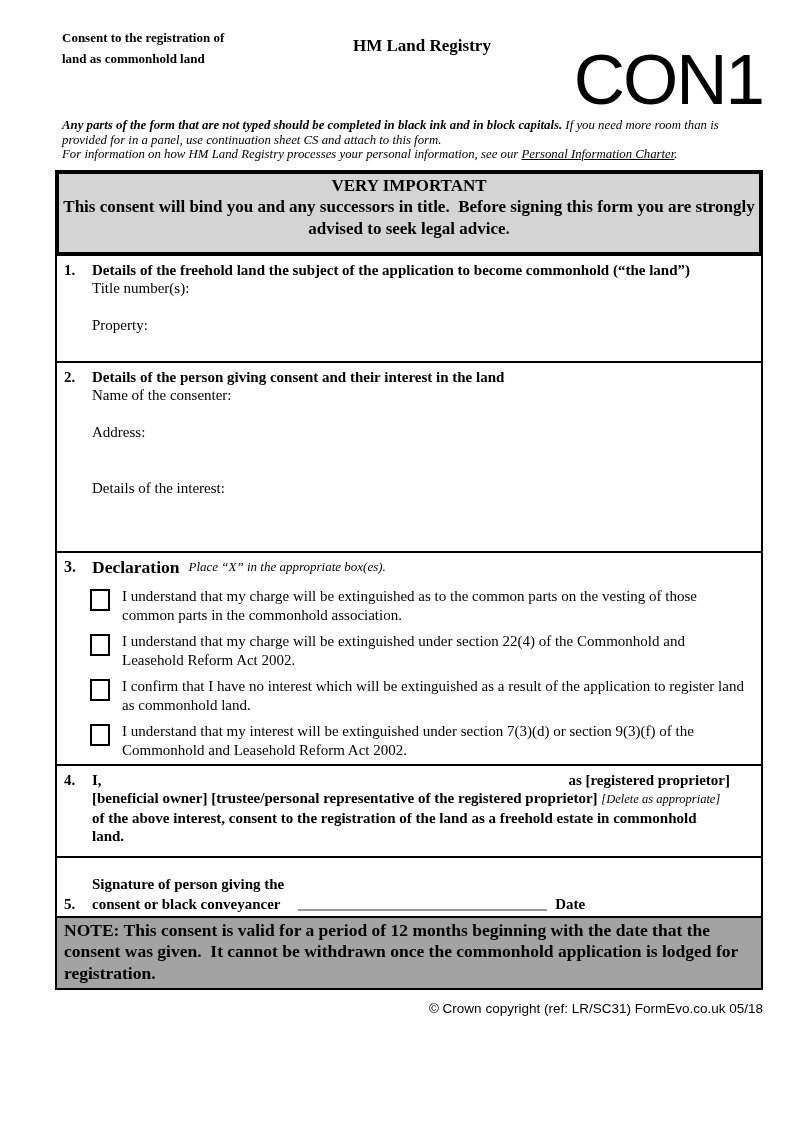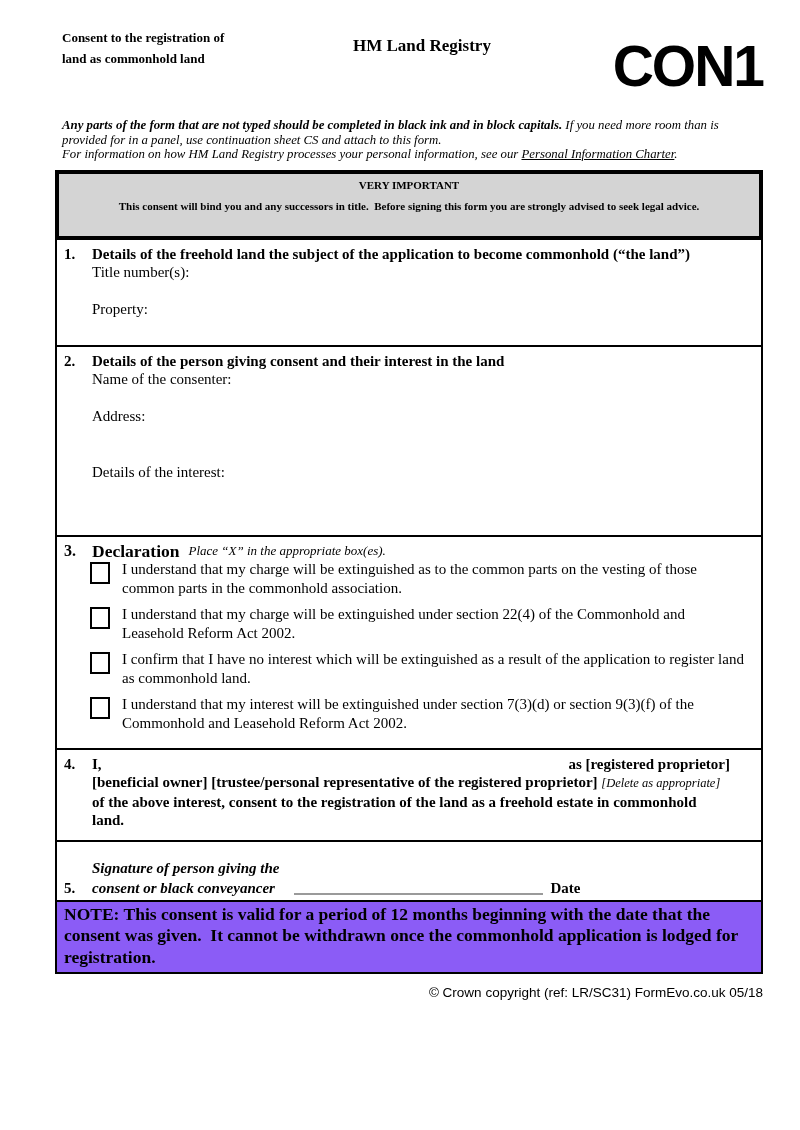--- a/index.html
+++ b/index.html
@@ -9,35 +9,35 @@
     background: #ffffff; color: #000000;
     font-family: "Liberation Serif", "DejaVu Serif", serif;
   }
   .page { padding: 27px 37px 0 55px; }
 
   
   .header { position: relative; height: 91px; }
   .form-title { position: absolute; left: 7px; top: 0; font-weight: bold; font-size: 13px; line-height: 21px; }
   .agency { position: absolute; left: 298px; top: 8px; font-weight: bold; font-size: 17px; line-height: 21px; }
   .form-code {
-    position: absolute; right: 0; top: 2px;
+    position: absolute; right: 0; top: 16px;
     font-family: "Liberation Sans", "DejaVu Sans", sans-serif;
-    font-weight: bold; font-size: 57px; line-height: 74px; letter-spacing: -2px;
+    font-weight: normal; font-size: 71px; line-height: 74px; letter-spacing: -2px;
   }
 
   
   .instructions { padding-left: 7px; font-style: italic; font-size: 12.8px; line-height: 14.6px; }
   .instructions .bi { font-weight: bold; }
   .link { text-decoration: underline; cursor: pointer; }
 
   
   .vi-box {
     margin-top: 8px; border: 4px solid #000; background: #d4d4d4;
-    height: 70px; overflow: hidden; text-align: center;
-    font-weight: bold; font-size: 11px; line-height: 21.5px; padding-top: 1px;
+    height: 86px; overflow: hidden; text-align: center;
+    font-weight: bold; font-size: 17px; line-height: 21.5px; padding-top: 1px;
   }
   .vi-body { white-space: pre-wrap; }
 
   
   .panels { border: 2px solid #000; border-top: none; }
   .panel { border-bottom: 2px solid #000; padding: 5px 14px 0 7px; font-size: 15px; line-height: 18.5px; }
   .panel:last-child { border-bottom: none; }
   .num { display: inline-block; width: 28px; flex: 0 0 28px; font-weight: bold; }
   .line { display: flex; }
   .head { font-weight: bold; }
@@ -50,37 +50,37 @@
   .s2 { height: 190px; }
   .s3 { height: 213px; }
   .s4 { height: 92px; padding-right: 31px; }
   .s5 { height: 60px; }
 
   
   .decl-heading .num { font-size: 16px; }
   .decl-word { font-weight: bold; font-size: 17.5px; }
   .decl-note { font-style: italic; font-size: 13px; margin-left: 9px; }
   .chk-row { display: flex; margin: 8px 0 0 26px; }
-  .chk-row.first { margin-top: 0; }
+  .chk-row.first { margin-top: 11px; }
   .chkbox { flex: 0 0 20px; height: 22px; border: 2px solid #000; margin: 2px 12px 0 0; background: #fff; }
   .chk-text { flex: 1; padding-right: 2px; }
 
   
   .s4-body { padding-left: 28px; font-weight: bold; }
   .del-note { font-weight: normal; font-style: italic; font-size: 12.5px; }
 
   
   .sig-row { display: flex; align-items: flex-end; font-weight: bold; padding-top: 11px; }
-  .sig-label { line-height: 20px; font-style: italic; }
+  .sig-label { line-height: 20px; }
   .sig-line { flex: 0 0 249px; border-bottom: 2px solid #9a9a9a; height: 16px; margin: 0 8px 3px 14px; }
   .date-field { flex: 1; height: 16px; }
 
   
   .note-box {
-    background: #8b5cf6; font-weight: bold; font-size: 17.5px; line-height: 21.5px;
+    background: #a3a3a3; font-weight: bold; font-size: 17.5px; line-height: 21.5px;
     padding: 2px 8px 4px 7px; white-space: pre-wrap;
   }
 
   
   .footer {
     margin-top: 11px; text-align: right;
     font-family: "Liberation Sans", "DejaVu Sans", sans-serif; font-size: 13.5px;
   }
 </style>
 </head>

